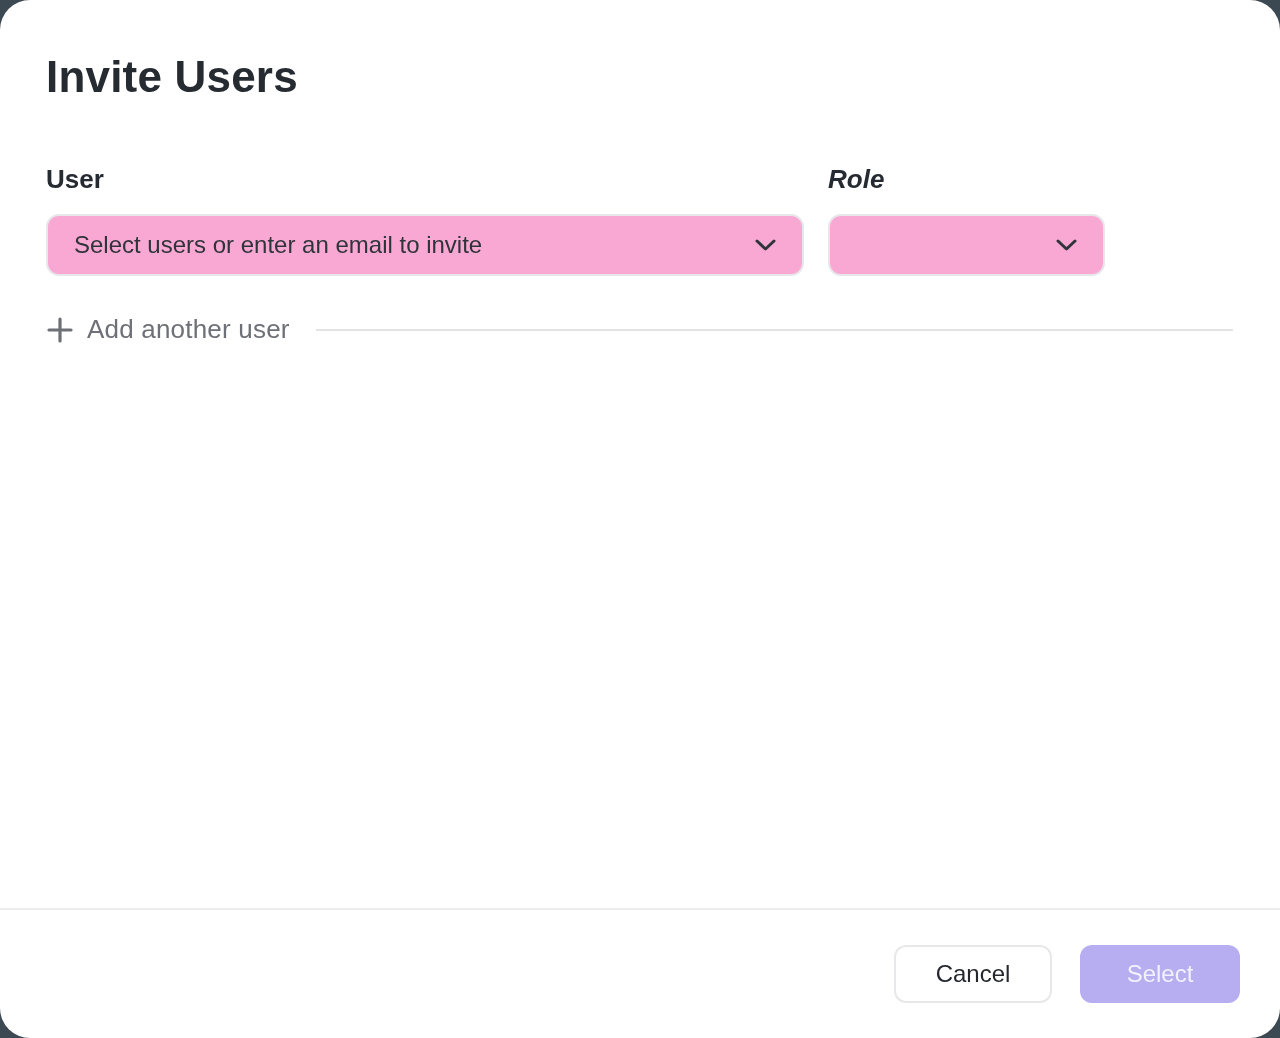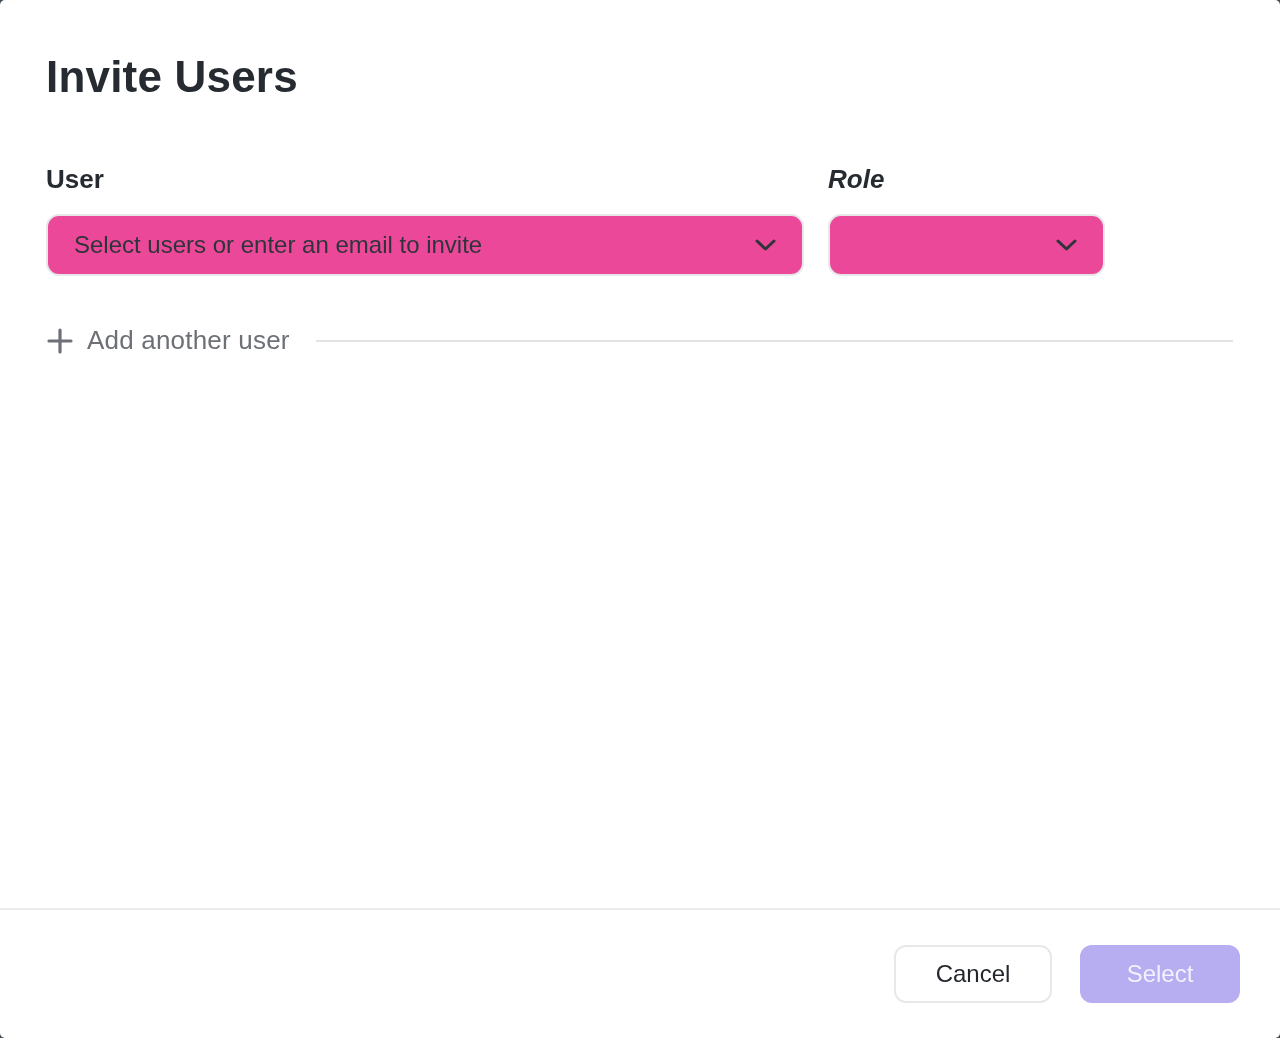--- a/index.html
+++ b/index.html
@@ -12,21 +12,21 @@
   * { box-sizing: border-box; margin: 0; padding: 0; }
   html, body {
     width: 1280px; height: 1038px;
     overflow: hidden;
     background: var(--backdrop, #3c4852);
     font-family: "Liberation Sans", sans-serif;
   }
   .modal {
     position: absolute; inset: 0;
     background: #ffffff;
-    border-radius: 5px;
+    border-radius: 30px;
     display: flex; flex-direction: column;
   }
   .modal-body {
     padding: 52px 47px 0 46px;
     display: flex; flex-direction: column;
     flex: 1 1 auto;
   }
   .modal-title {
     font-size: 44px;
     font-weight: 700;
@@ -43,41 +43,41 @@
   .field-label {
     display: block;
     font-size: 26px;
     font-weight: 700;
     color: var(--text-dark, #262b31);
     margin-bottom: 19px;
   }
   .select-box {
     height: 62px;
     width: 100%;
-    background: #ec4899;
+    background: #f9a8d4;
     border: 2px solid var(--border-light, #e7e7ea);
     border-radius: 13px;
     display: flex;
     align-items: center;
     padding: 0 26px;
     cursor: pointer;
   }
   .select-value {
     flex: 1 1 auto;
     font-size: 24px;
     color: #2f343a;
     white-space: nowrap;
     overflow: hidden;
     text-overflow: ellipsis;
   }
   .chevron { flex: 0 0 auto; display: flex; margin-left: 12px; }
   .add-user-row {
     display: flex;
     align-items: center;
-    margin-top: 49px;
+    margin-top: 38px;
   }
   .add-user-btn {
     display: flex;
     align-items: center;
     background: none;
     border: none;
     cursor: pointer;
     font-family: "Liberation Sans", sans-serif;
   }
   .plus-icon { display: flex; flex: 0 0 auto; }

